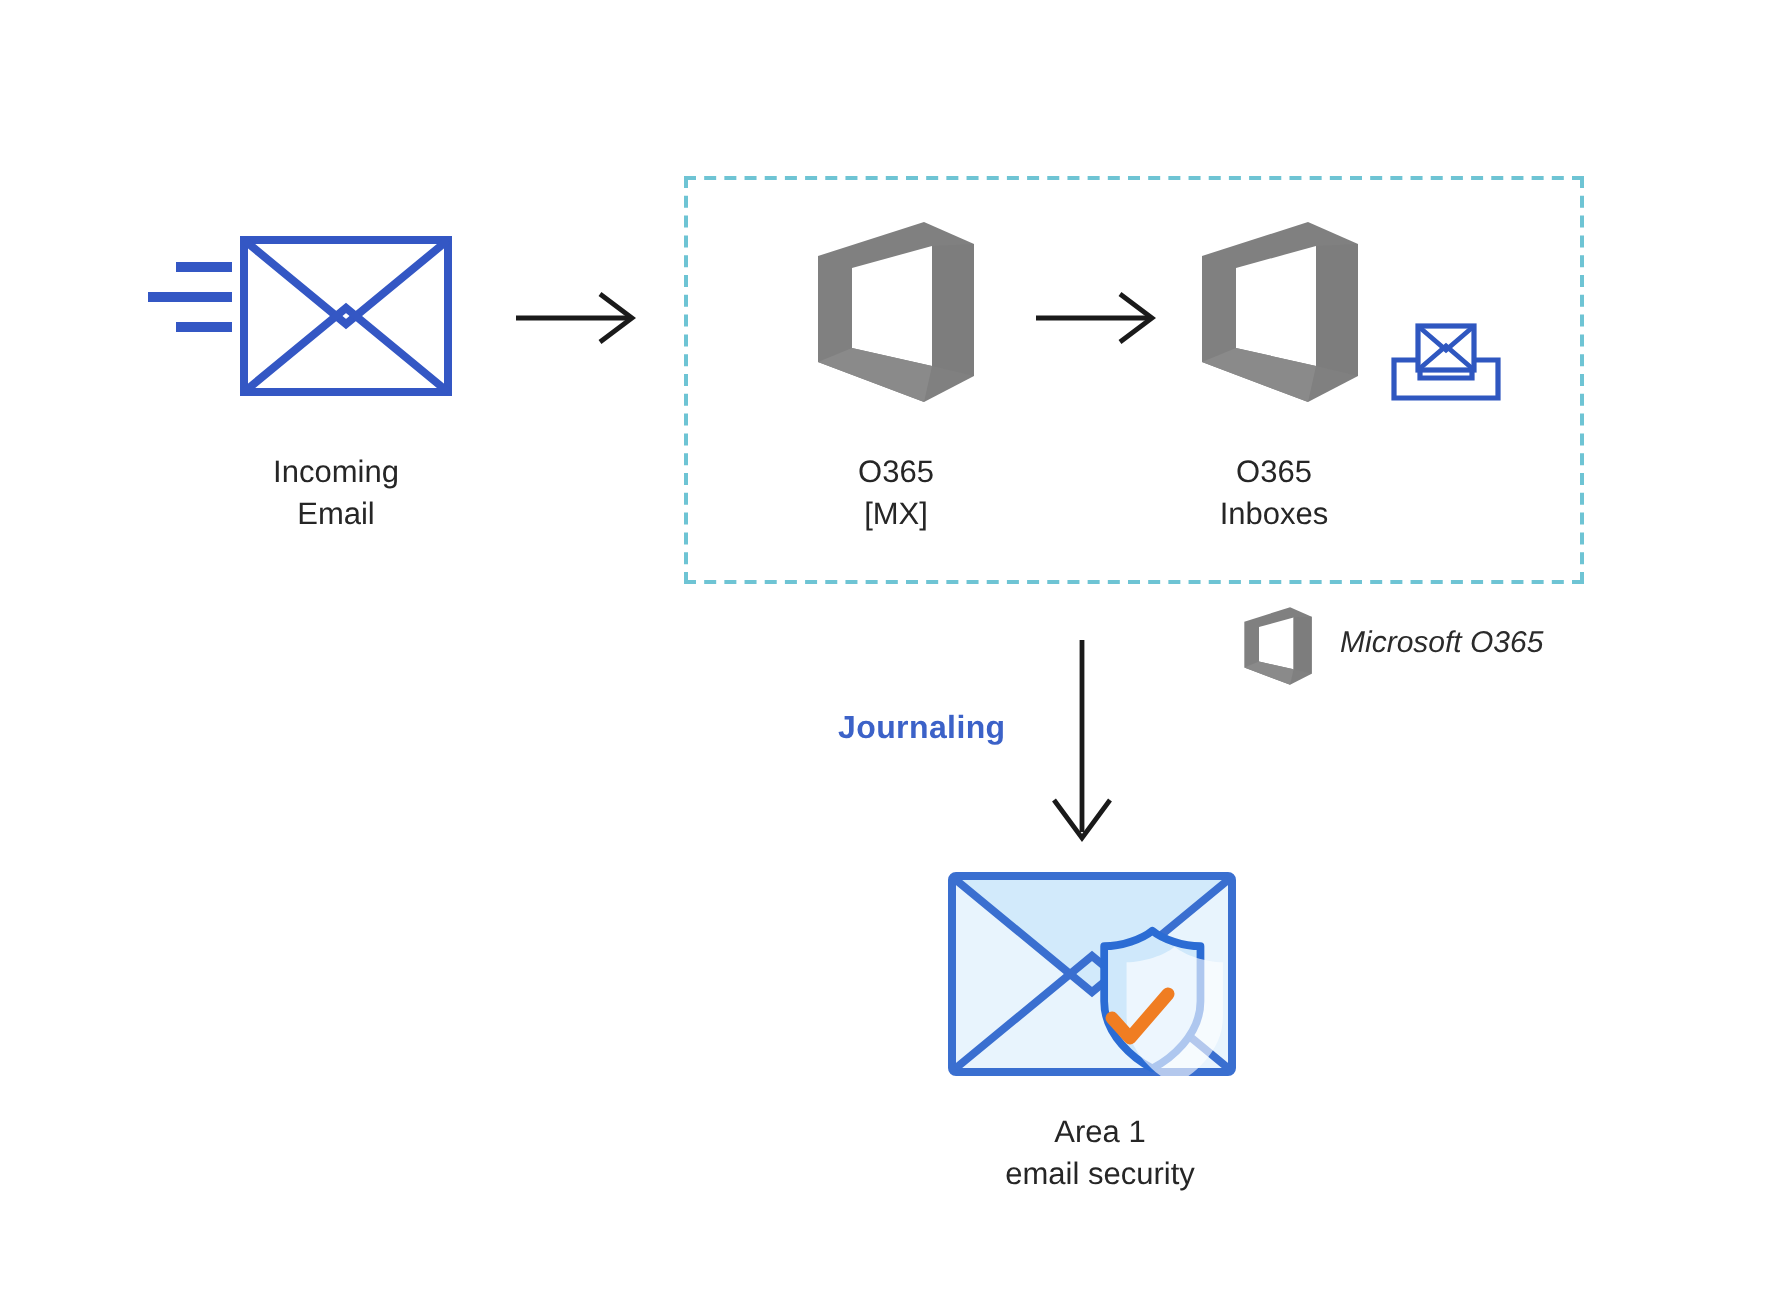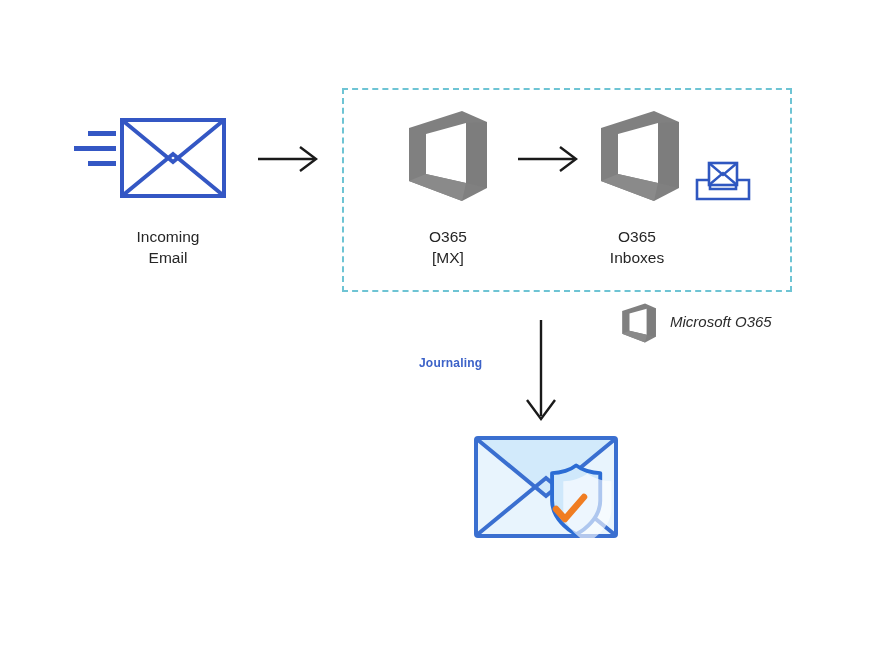--- a/index.html
+++ b/index.html
@@ -29,21 +29,21 @@
   }
   .dashed-zone {
     position: absolute;
     border: 2px dashed #6ec4d4;
     box-sizing: border-box;
     background: transparent;
   }
   .journal-label {
     position: absolute;
     color: #3c62c8;
-    font-size: 12px;
+    font-size: 16px;
     font-weight: bold;
     font-family: "Liberation Sans", sans-serif;
     letter-spacing: 0.2px;
     white-space: pre;
   }
   .legend-text {
     position: absolute;
     color: #2b2b2b;
     font-size: 15px;
     font-family: "Liberation Sans", sans-serif;
@@ -152,14 +152,15 @@
       <path d="M8,8 L76,64 L144,8" fill="none" stroke="#3a6fd0" stroke-width="4" stroke-linejoin="miter"></path>
       <path d="M8,102 L76,46 L144,102" fill="none" stroke="#3a6fd0" stroke-width="4" stroke-linejoin="miter"></path>
 
       <path d="M108,40 C118,40 130,36 136,31 C142,36 154,40 164,40 L164,72 C164,92 146,106 136,111 C126,106 108,92 108,72 Z" transform="translate(-28,5) scale(0.86) translate(20,2)" fill="#cfe8fb" stroke="#2b6cd4" stroke-width="4.5" stroke-linejoin="round"></path>
 
       <path d="M108,40 C118,40 130,36 136,31 C142,36 154,40 164,40 L164,72 C164,92 146,106 136,111 C126,106 108,92 108,72 Z" transform="translate(-28,5) scale(0.86) translate(20,2)" fill="#ffffff" stroke="none" opacity="0.62" style="transform-origin:center"></path>
 
       <path d="M86,77 L95,87 L114,65" fill="none" stroke="#f07d22" stroke-width="6.5" stroke-linecap="round" stroke-linejoin="round"></path>
     </svg>
   </div>
+  <div class="label" style="left:464px; top:556px; width:172px;"><span>Area 1</span><br><span>email security</span></div>
 
 </div>
 
 </body></html>

